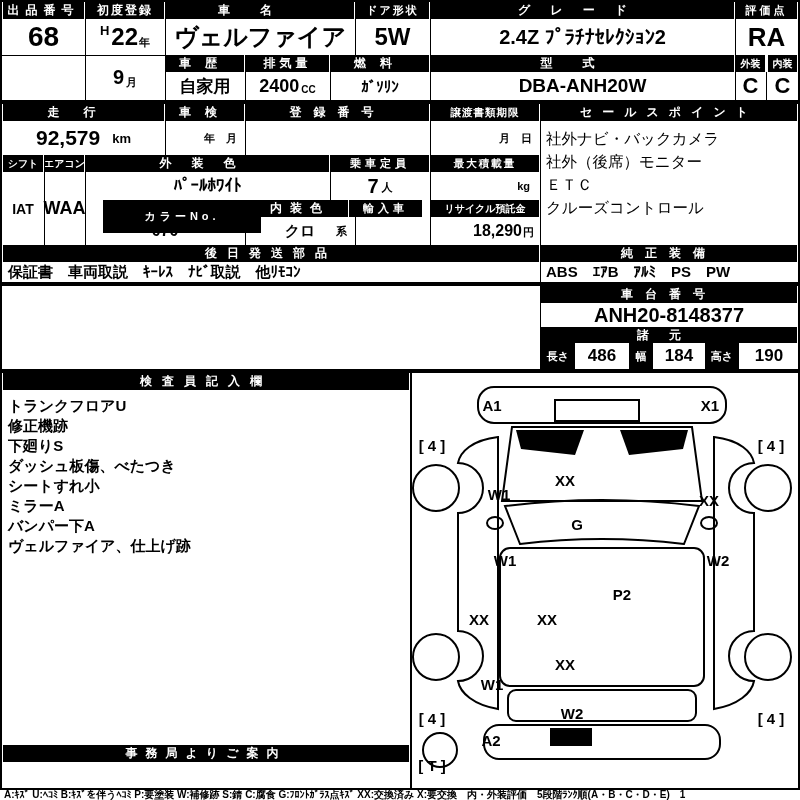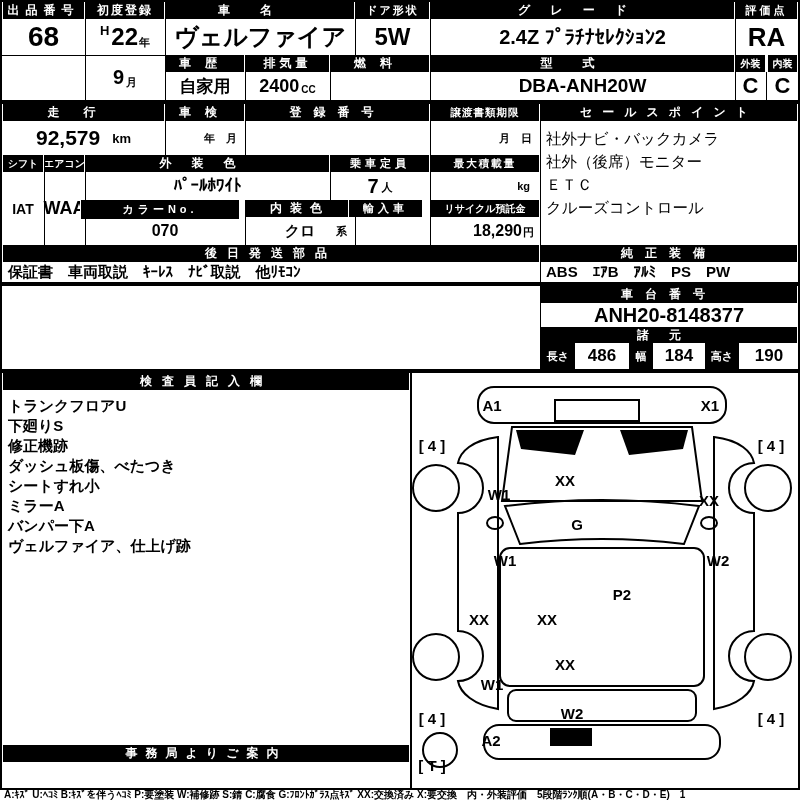--- a/index.html
+++ b/index.html
@@ -80,20 +80,21 @@
       <span>排気量</span>
     </div>
   <div class="val" style="left:245px;top:72px;width:85px;height:28px">
     <span style="font-size:18px">2400</span>
     <span class="unit" style="font-size:10px;align-self:flex-end;margin:0 0 5px 2px">CC</span>
   </div>
 
   <div class="hdr" style="left:330px;top:55px;width:100px;height:17px;letter-spacing:14px">
       <span>燃料</span>
     </div>
+  <div class="val" style="left:330px;top:72px;width:100px;height:28px;font-size:15px">ｶﾞｿﾘﾝ</div>
 
   <div class="hdr" style="left:430px;top:55px;width:305px;height:17px;letter-spacing:30px">
       <span>型式</span>
     </div>
   <div class="val" style="left:430px;top:72px;width:305px;height:28px;font-size:19px">DBA-ANH20W</div>
 
   <div class="hdr" style="left:735px;top:55px;width:31px;height:17px;font-size:10px">
       <span>外装</span>
     </div>
   <div class="hdr" style="left:767px;top:55px;width:31px;height:17px;font-size:10px">
@@ -167,21 +168,21 @@
   <div class="val" style="left:330px;top:172px;width:100px;height:28px">
     <span style="font-size:20px">7</span>
     <span class="unit" style="font-size:11px;align-self:flex-end;margin:0 0 5px 3px">人</span>
   </div>
 
   <div class="hdr" style="left:430px;top:155px;width:110px;height:17px;font-size:10.5px;letter-spacing:2px">
       <span>最大積載量</span>
     </div>
   <div class="val right" style="left:430px;top:172px;width:110px;height:28px;font-size:11px;padding-right:10px">kg</div>
 
-  <div class="hdr" style="left:80px;top:200px;width:160px;height:19px;font-size:11px;letter-spacing:4px">
+  <div class="hdr" style="left:102px;top:200px;width:160px;height:33px;font-size:11px;letter-spacing:4px">
       <span>カラーNo.</span>
     </div>
   <div class="val" style="left:85px;top:217px;width:160px;height:28px;font-size:16px">070</div>
 
   <div class="hdr" style="left:245px;top:200px;width:110px;height:17px;letter-spacing:8px">
       <span>内装色</span>
     </div>
   <div class="val" style="left:245px;top:217px;width:110px;height:28px">
     <span style="font-size:15px">クロ</span>
     <span style="position:absolute;right:8px;bottom:6px;font-size:11px;font-weight:bold">系</span>
@@ -247,22 +248,22 @@
 
   <div class="vline" style="left:540px;top:286px;height:83px"></div>
 
   <div class="bar" style="top:369px"></div>
 
   <div class="hdr" style="left:2px;top:373px;width:408px;height:17px;letter-spacing:10px">
       <span>検査員記入欄</span>
     </div>
   <div class="lines" style="left:8px;top:396px;width:396px">
     <div>トランクフロアU</div>
+    <div>修正機跡</div>
     <div>下廻りS</div>
-    <div>修正機跡</div>
     <div>ダッシュ板傷、べたつき</div>
     <div>シートすれ小</div>
     <div>ミラーA</div>
     <div>バンパー下A</div>
     <div>ヴェルファイア、仕上げ跡</div>
   </div>
 
   <div class="hdr" style="left:2px;top:745px;width:408px;height:17px;letter-spacing:8px">
       <span>事務局よりご案内</span>
     </div>

